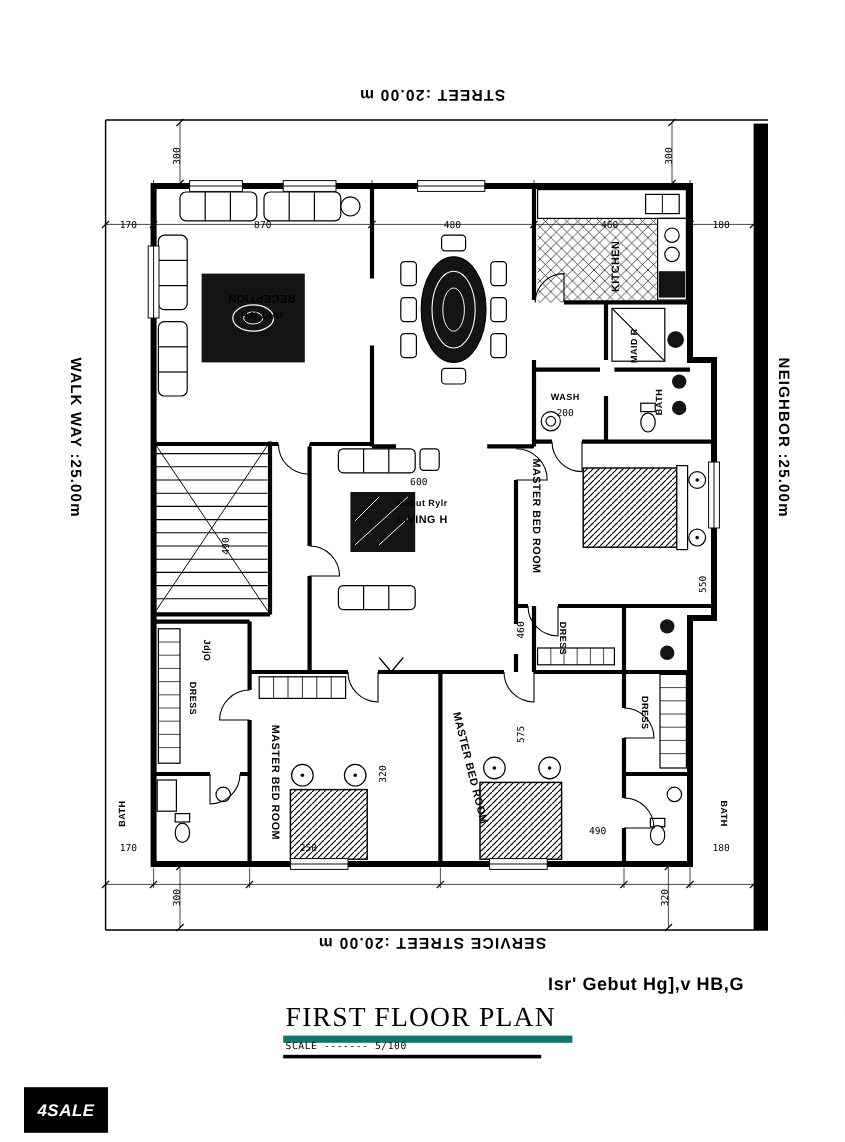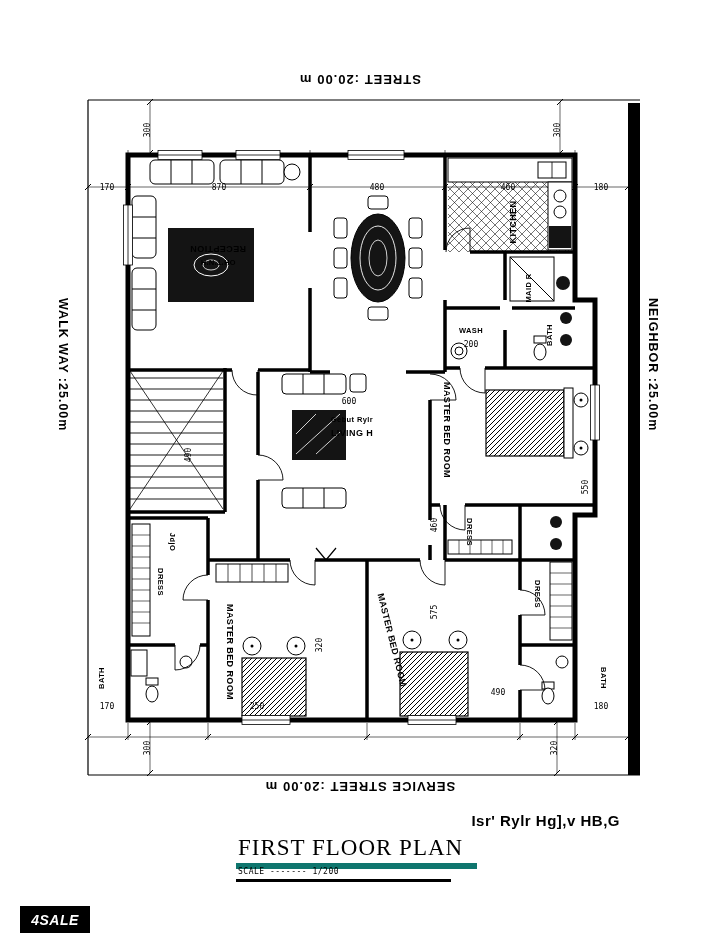--- a/index.html
+++ b/index.html
@@ -12,21 +12,21 @@
   .service-bottom{position:absolute;left:225px;top:779px;width:270px;text-align:center;transform:rotate(180deg);}
   .walkway-left{position:absolute;left:56px;top:298px;height:180px;writing-mode:vertical-rl;text-orientation:mixed;font-size:12.5px;}
   .neighbor-right{position:absolute;left:646px;top:298px;height:190px;writing-mode:vertical-rl;text-orientation:mixed;font-size:12.5px;}
 
   .note-ar{position:absolute;left:430px;top:812px;width:190px;text-align:right;font-weight:bold;font-size:15px;letter-spacing:0.5px;}
   .plan-title{position:absolute;left:236px;top:835px;font-family:"Liberation Serif",serif;font-size:23px;letter-spacing:1px;
               border-bottom:6px solid #0f766e;padding:0 14px 2px 2px;}
   .scale-line{position:absolute;left:238px;top:867px;font-size:8px;font-family:"DejaVu Sans Mono",monospace;letter-spacing:0.5px;}
   .scale-bar{position:absolute;left:236px;top:879px;width:215px;height:3px;background:#000;}
 
-  .logo{position:absolute;left:20px;top:906px;width:70px;height:27px;background:#000;color:#fff;
+  .logo{position:absolute;left:20px;top:906px;width:70px;height:38px;background:#000;color:#fff;
         display:flex;align-items:center;justify-content:center;font-style:italic;font-weight:bold;font-size:14px;letter-spacing:0.5px;}
 
   
   text.dim{font-family:"DejaVu Sans Mono",monospace;font-size:8px;text-anchor:middle;fill:#000;}
   text.room{font-family:"Liberation Sans",sans-serif;font-size:9px;font-weight:bold;text-anchor:middle;fill:#000;letter-spacing:0.4px;}
   text.room-sm{font-size:7.5px;}
 </style>
 </head>
 <body>
 
@@ -300,20 +300,20 @@
       <text class="dim" x="257" y="709">250</text>
       <text class="dim" x="107" y="709">170</text>
       <text class="dim" x="150" y="748" transform="rotate(-90 150 748)">300</text>
       <text class="dim" x="557" y="748" transform="rotate(-90 557 748)">320</text>
       <text class="dim" x="601" y="709">180</text>
       <text class="dim" x="471" y="347">200</text>
       <text class="dim" x="498" y="695">490</text>
     </g>
   </svg>
 
-  <div class="note-ar">Isr' Rylr Hg],v HB,G</div>
+  <div class="note-ar">Isr' Gebut Hg],v HB,G</div>
   <div class="plan-title">FIRST FLOOR PLAN</div>
-  <div class="scale-line">SCALE ------- 1/200</div>
+  <div class="scale-line">SCALE ------- 5/100</div>
   <div class="scale-bar"></div>
 
   <div class="logo">4SALE</div>
 
 </div>
 
 </body></html>

